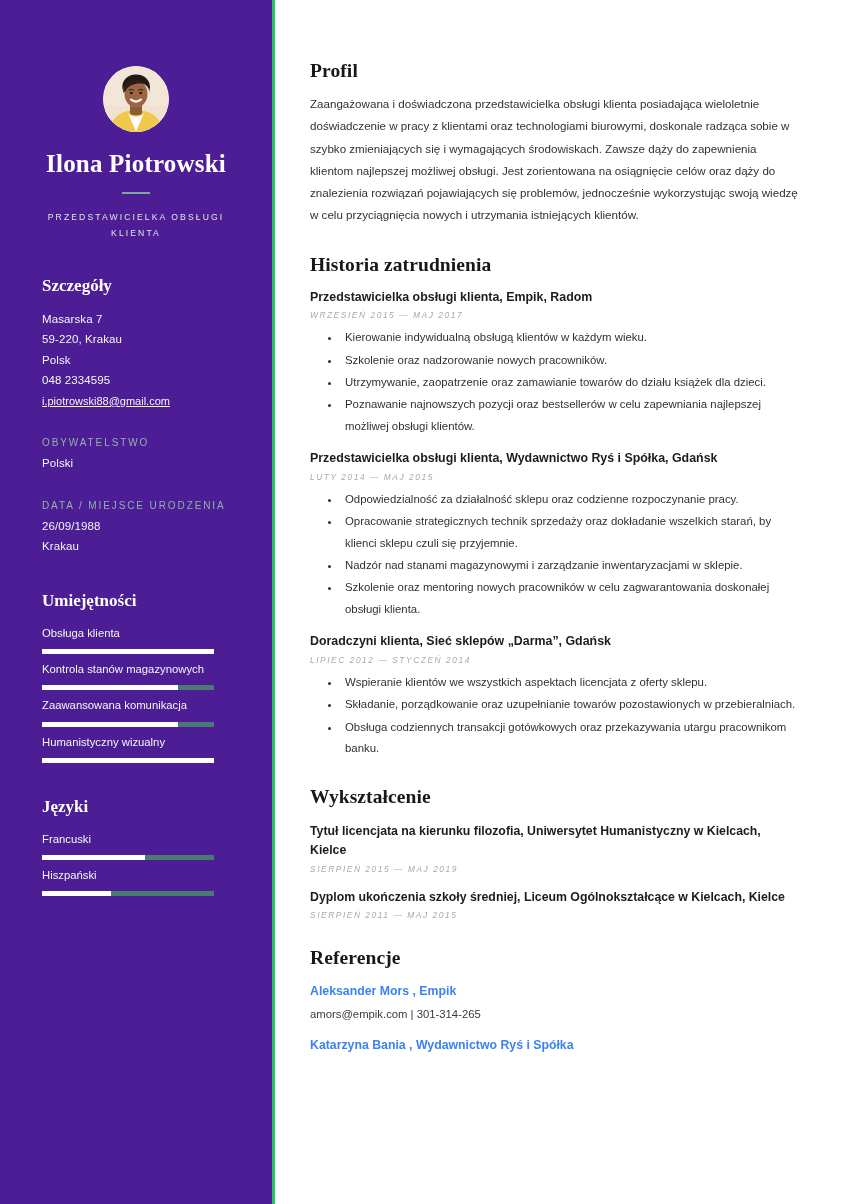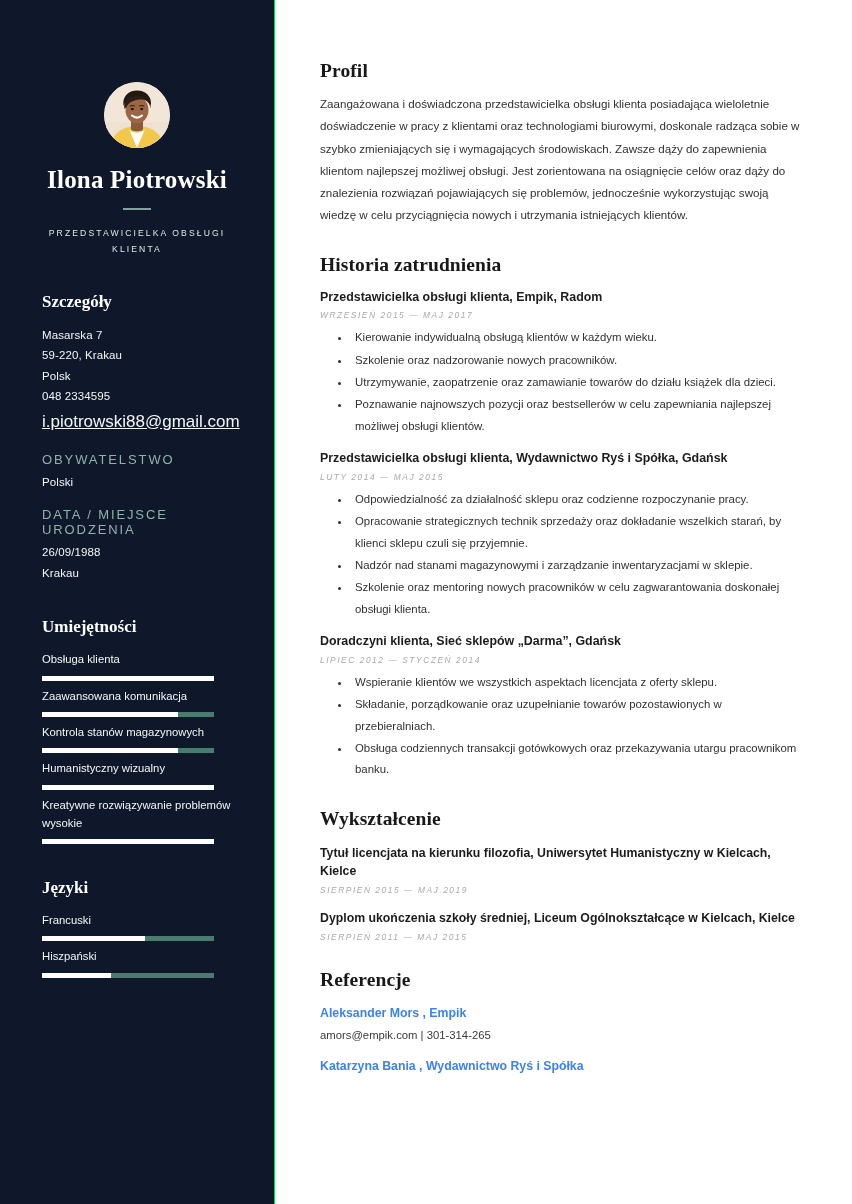--- a/index.html
+++ b/index.html
@@ -13,24 +13,24 @@
     width: 852px; height: 1204px;
     display: flex;
     background: #ffffff;
     overflow: hidden;
   }
 
   
   .sidebar {
     width: 275px;
     flex: 0 0 275px;
-    background: #0f172a;
-    border-right: 1px solid #22c55e;
+    background: #4c1d95;
+    border-right: 3px solid #22c55e;
     color: #ffffff;
-    padding: 16px 42px;
+    padding: 0 42px;
     position: relative;
   }
   .avatar-wrap {
     display: flex; justify-content: center;
     margin-top: 66px;
   }
   .avatar {
     width: 66px; height: 66px; border-radius: 50%;
     overflow: hidden; background: #f0e4d6;
     position: relative;
@@ -69,29 +69,29 @@
     margin-top: 34px;
     margin-bottom: 13px;
   }
   .side-line {
     font-size: 11.5px;
     line-height: 1.78;
     color: #f2f7f5;
     letter-spacing: .1px;
   }
   .side-link {
-    font-size: 17px;
+    font-size: 11px;
     line-height: 1.78;
     color: #f2f7f5;
     text-decoration: underline;
     display: inline-block;
   }
   .side-label {
-    margin-top: 15px;
-    font-size: 13px;
+    margin-top: 26px;
+    font-size: 10px;
     letter-spacing: 1.9px;
     color: #8fb3aa;
     text-transform: uppercase;
     margin-bottom: 5px;
   }
 
   .bar-item { margin-bottom: 6px; }
   .bar-item-label {
     font-size: 11.3px;
     line-height: 1.62;
@@ -103,21 +103,21 @@
     background: #4a7a70;
   }
   .bar-fill {
     height: 100%;
     background: #ffffff;
   }
 
   
   .main {
     flex: 1 1 auto;
-    padding: 60px 52px 0 45px;
+    padding: 60px 52px 0 35px;
     color: #2b2b2b;
   }
   .sec-heading {
     font-family: "Liberation Serif", serif;
     font-weight: 700;
     font-size: 19.5px;
     color: #181818;
     letter-spacing: .1px;
   }
   .profile-text {
@@ -242,39 +242,33 @@
     
     <div class="side-heading">Umiejętności</div>
     <div id="skills-list">
         <div class="bar-item">
           <div class="bar-item-label">Obsługa klienta</div>
           <div class="bar-track">
             <div class="bar-fill" style="width: 100%;"></div>
           </div>
         </div>
         <div class="bar-item">
+          <div class="bar-item-label">Kontrola stanów magazynowych</div>
+          <div class="bar-track">
+            <div class="bar-fill" style="width: 79%;"></div>
+          </div>
+        </div>
+        <div class="bar-item">
           <div class="bar-item-label">Zaawansowana komunikacja</div>
           <div class="bar-track">
             <div class="bar-fill" style="width: 79%;"></div>
           </div>
         </div>
         <div class="bar-item">
-          <div class="bar-item-label">Kontrola stanów magazynowych</div>
-          <div class="bar-track">
-            <div class="bar-fill" style="width: 79%;"></div>
-          </div>
-        </div>
-        <div class="bar-item">
           <div class="bar-item-label">Humanistyczny wizualny</div>
-          <div class="bar-track">
-            <div class="bar-fill" style="width: 100%;"></div>
-          </div>
-        </div>
-        <div class="bar-item">
-          <div class="bar-item-label">Kreatywne rozwiązywanie problemów wysokie</div>
           <div class="bar-track">
             <div class="bar-fill" style="width: 100%;"></div>
           </div>
         </div>
       </div>
 
     
     <div class="side-heading">Języki</div>
     <div id="languages-list">
         <div class="bar-item">

